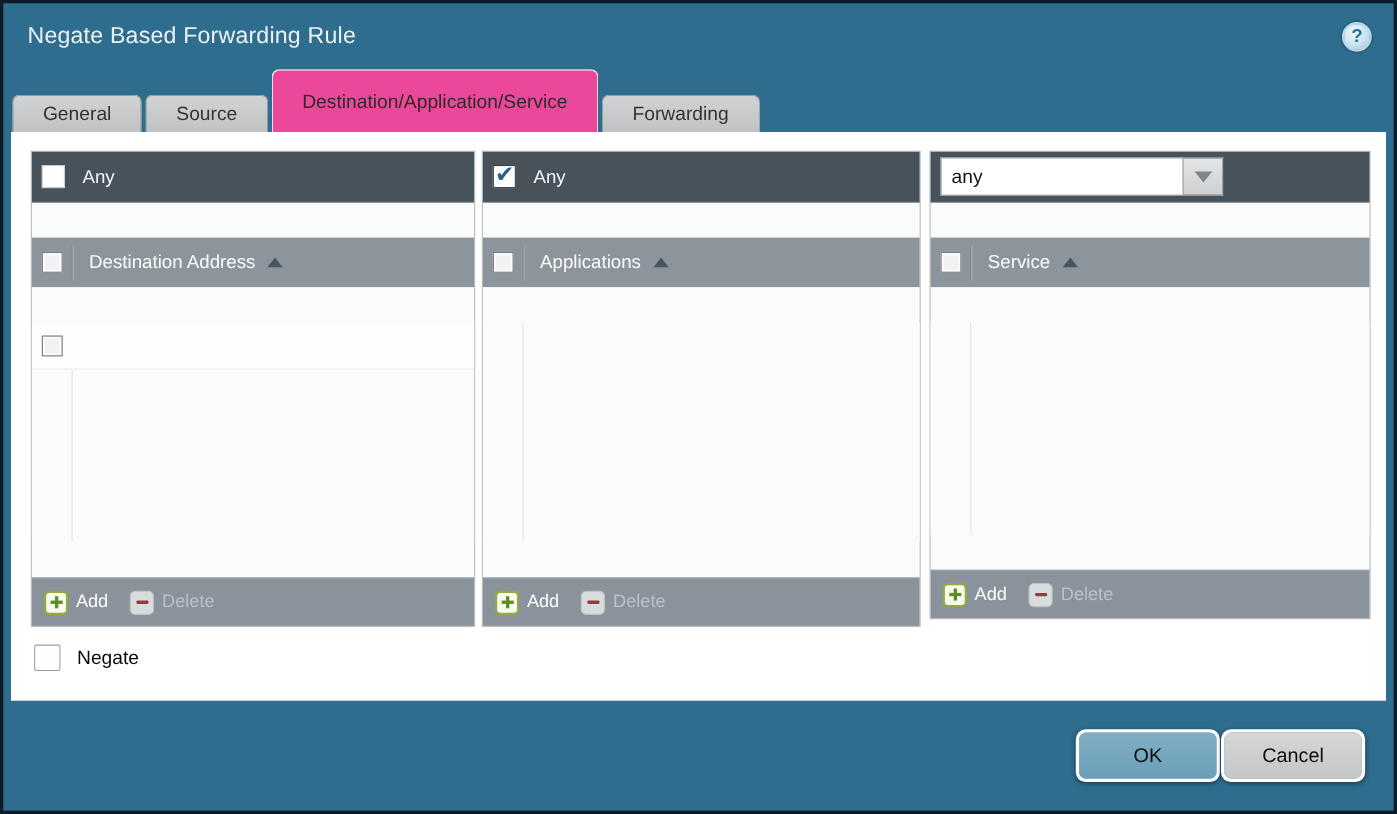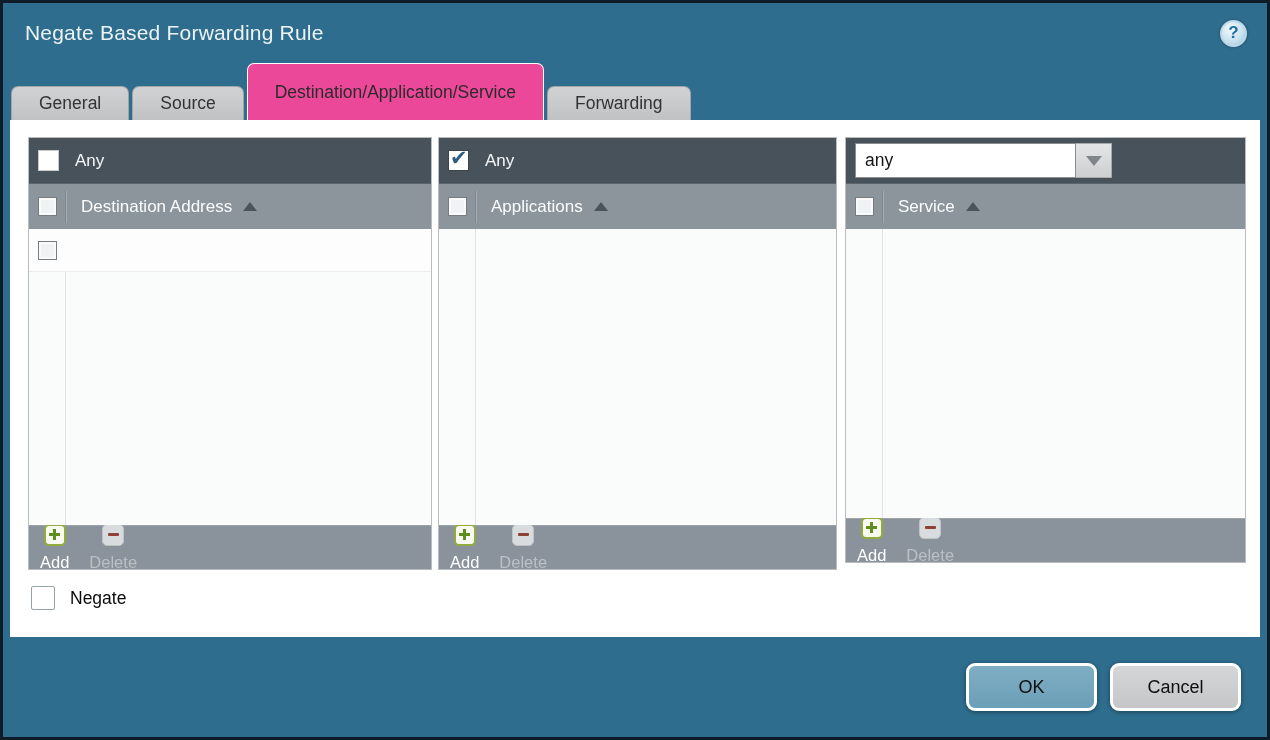--- a/index.html
+++ b/index.html
@@ -61,20 +61,21 @@
     margin: 0 7px; height: 517px; flex: 0 0 517px;
     background: #FFFFFF;
     position: relative; z-index: 1;
     padding: 17px 0 0 18px;
   }
   .columns { display: flex; align-items: flex-start; }
   .panel {
     border: 1px solid #B9BDC0;
     display: flex; flex-direction: column;
     background: #FAFBFB;
+    gap: 32px;
   }
   .panel.c1 { width: 404px; height: 433px; margin-right: 6px; }
   .panel.c2 { width: 399px; height: 433px; margin-right: 8px; }
   .panel.c3 { width: 401px; height: 426px; }
   .panel-header {
     height: 46px; flex: 0 0 46px;
     background: #47525B;
     display: flex; align-items: center;
     padding: 0 6px 0 9px;
     border-bottom: 1px solid #5A646C;
@@ -112,21 +113,21 @@
     color: #FFFFFF; font-size: 16.5px;
     cursor: pointer; white-space: nowrap;
   }
   .panel-footer {
     height: 44px; flex: 0 0 44px;
     background: #8A939B;
     display: flex; align-items: center;
     padding: 0 11px; gap: 20px;
     border-top: 1px solid #9CA4AA;
   }
-  .ftr-btn { display: inline-flex; align-items: center; gap: 7px; cursor: pointer; flex-direction: column; }
+  .ftr-btn { display: inline-flex; align-items: center; gap: 7px; cursor: pointer; }
   .icon-box {
     width: 22px; height: 22px; border-radius: 5px;
     display: inline-flex; align-items: center; justify-content: center;
   }
   .icon-box.add { background: #F8FAF1; border: 2px solid #92AB3A; }
   .plus { position: relative; width: 11px; height: 11px; }
   .plus::before { content:''; position:absolute; left:0; top:4px; width:11px; height:3px; background:#5E8F1E; }
   .plus::after  { content:''; position:absolute; left:4px; top:0; width:3px; height:11px; background:#5E8F1E; }
   .icon-box.del { background: #D9DCDE; border: 1px solid #BFC3C5; }
   .minus { width: 11px; height: 3px; background: #8E4134; border-radius: 1px; }
@@ -166,21 +167,21 @@
     border-top: 10px solid #7E868C;
   }
   
   .negate-row { margin-top: 16px; display: flex; align-items: center; gap: 15px; padding-left: 3px; }
   .cb.negate { width: 24px; height: 24px; border: 1px solid #97A3AA; border-radius: 2px; background: #FFFFFF; }
   .negate-label { font-size: 17.5px; color: #0B0B0B; }
   
   .bottombar {
     flex: 1 1 auto;
     display: flex; justify-content: flex-end; align-items: flex-start;
-    padding: 26px 26px 0 0; gap: 13px;
+    padding: 26px 26px 0 0; gap: 1px;
   }
   .btn {
     width: 131px; height: 48px;
     border-radius: 9px; border: 3px solid #FFFFFF;
     font-family: inherit; font-size: 18px; color: #0E0E0E;
     cursor: pointer;
     box-shadow: 0 1px 4px rgba(0,0,0,.4);
   }
   .btn.ok { background: linear-gradient(#7FAEC3, #6B9FB7); }
   .btn.cancel { background: linear-gradient(#D4D6D7, #C4C6C8); }

